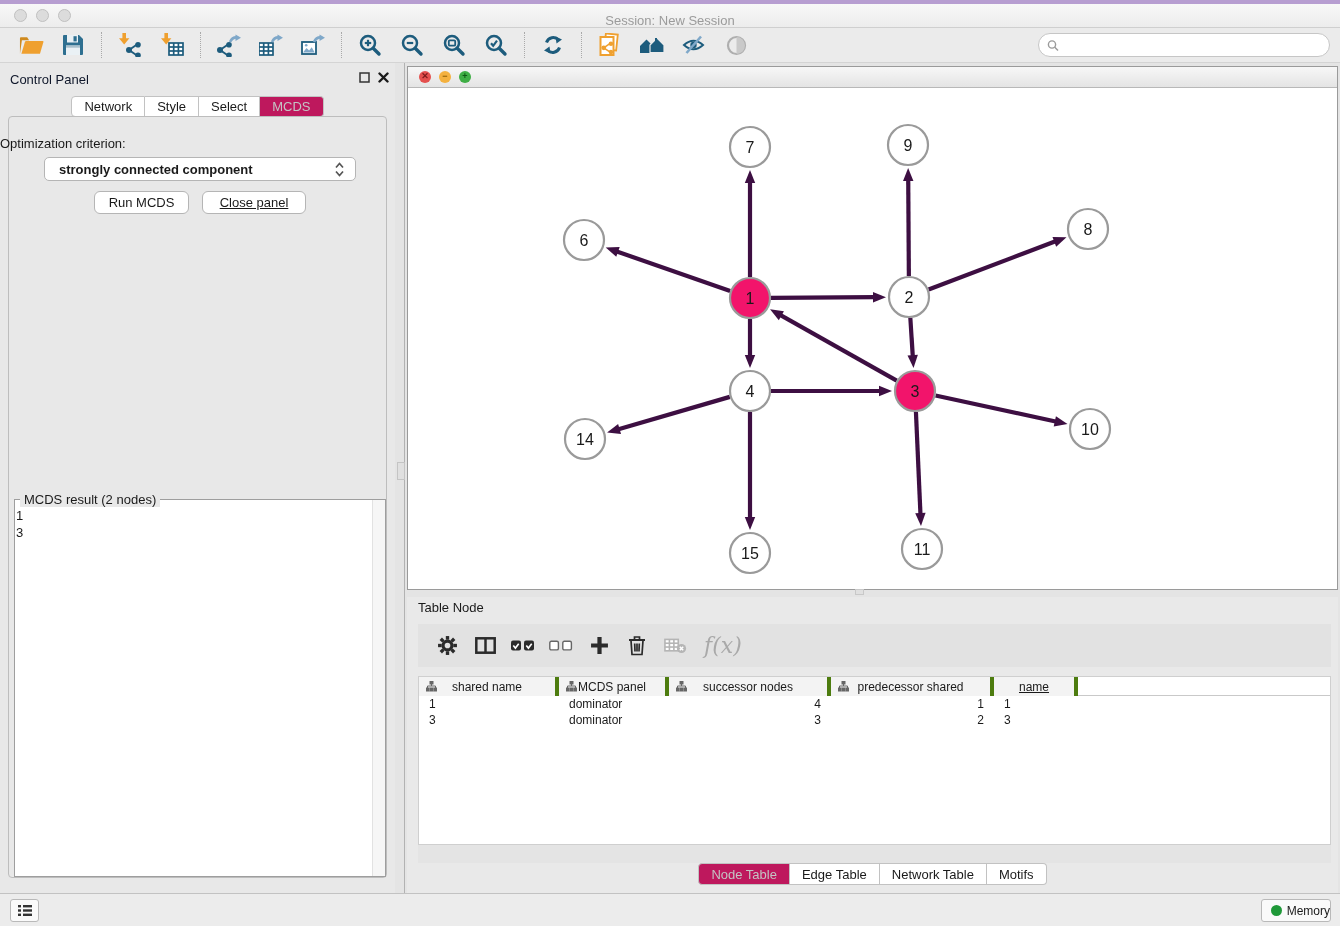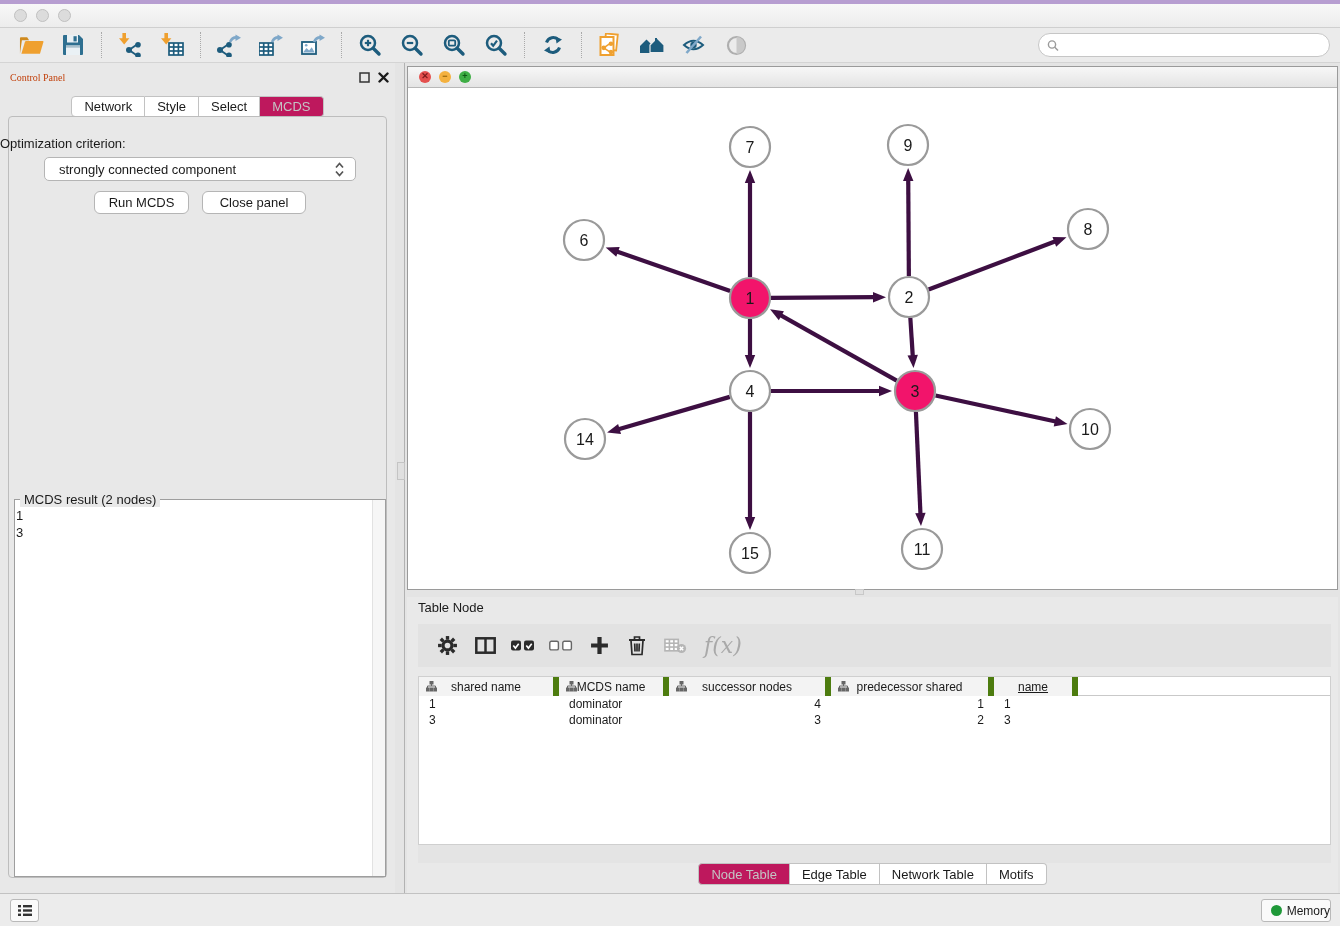--- a/index.html
+++ b/index.html
@@ -24,39 +24,39 @@
   .tsep { width:1px; height:26px; margin:0 7px; border-left:1px dotted #a9a9a9; }
   #toolbar-spacer { flex:1; }
   #search-box { width:292px; height:24px; background:#ffffff; border:1px solid #c6c6c6;
                 border-radius:12px; display:flex; align-items:center; padding:0 8px; }
   #search-input { border:none; outline:none; flex:1; font-size:12px; background:transparent;
                   font-family:"Liberation Sans",sans-serif; margin-left:5px; }
   .fx { font-family:"DejaVu Serif", serif; font-style:italic; font-size:22px; color:#a9a9a9; }
 
   
   #control-panel { left:0; top:63px; width:395px; height:830px; background:#e8e8e8; }
-  #cp-header { left:10px; top:9px; font-size:10px; color:#c2410c;font-family:Liberation Serif, serif; }
+  #cp-header { left:10px; top:9px; font-size:13px; color:#0f172a; }
   .panel-btns { display:flex; gap:8px; align-items:center; }
   #cp-tabs { top:33px; left:0; width:395px; display:flex; justify-content:center; }
   .tab { height:21px; line-height:20px; text-align:center; background:#ffffff;
          border:1px solid #c2c2c2; border-left:none; font-size:13px; cursor:pointer; padding:0 12px; }
   .tab:first-child { border-left:1px solid #c2c2c2; border-radius:4px 0 0 4px; }
   .tab:last-child  { border-radius:0 4px 4px 0; }
   .tab.selected { background:#be185d; color:#c4c4c4; }
   #cp-content { left:8px; top:53px; width:379px; height:762px; border:1px solid #bdbdbd;
                 border-radius:4px; background:#e8e8e8; }
   #opt-label { top:73px; left:0; width:395px; font-size:13px; }
   #criterion { left:44px; top:94px; width:312px; height:24px; background:#ffffff;
                border:1px solid #b5b5b5; border-radius:5px; display:flex; align-items:center;
-               padding:0 10px 0 14px; cursor:pointer; }
+               padding:0 10px 0 14px; cursor:pointer;font-weight:bold; }
   #criterion span { flex:1; font-size:13px; }
   .pushbtn { height:23px; background:#ffffff; border:1px solid #b5b5b5; border-radius:6px;
              font-size:13px; text-align:center; line-height:21px; cursor:pointer; }
   #run-btn   { left:94px;  top:128px; width:95px; }
-  #close-btn { left:202px; top:128px; width:104px; }
+  #close-btn { left:202px; top:128px; width:104px;text-decoration:underline; }
   #result-group { left:14px; top:436px; width:372px; height:378px; border:1px solid #9e9e9e;
                   background:#ffffff; }
   #result-label { left:20px; top:429px; background:#e8e8e8; padding:0 4px; font-size:13px; }
   #result-lines { left:16px; top:444px; width:352px; }
   .result-line { font-size:13px; line-height:17px; }
   #result-scrollbar { top:437px; left:372px; width:13px; height:376px; background:#f6f6f6;
                       border-left:1px solid #e2e2e2; }
 
   
   #v-splitter { left:404px; top:63px; width:1px; height:830px; background:#b2b2b2; }
@@ -78,21 +78,21 @@
   
   #table-panel { left:407px; top:597px; width:931px; height:296px; background:#e9e9e9; }
   #tp-header { left:11px; top:3px; font-size:13px; }
   #tp-toolbar { left:11px; top:27px; width:913px; height:43px; background:#e2e2e2;
                 display:flex; align-items:center; padding:0 10px; }
   .tp-btn { display:inline-flex; align-items:center; justify-content:center;
             width:30px; height:30px; margin:0 4px; cursor:pointer; }
   #node-table { left:11px; top:79px; width:913px; height:169px; background:#ffffff;
                 border:1px solid #cfcfcf; overflow:hidden; }
   #table-header { display:flex; height:19px; border-bottom:1px solid #c9c9c9; }
-  .th { position:relative; background:#f3f3f3; border-right:6px solid #4d7c0f; height:19px;
+  .th { position:relative; background:#f3f3f3; border-right:4px solid #4d7c0f; height:19px;
         display:flex; align-items:center; justify-content:center; font-size:12px; cursor:pointer; }
   .th .hier { position:absolute; left:7px; top:4px; }
   .tr { display:flex; height:16px; }
   .td { font-size:12px; line-height:16px; padding:0 10px; white-space:nowrap; overflow:hidden; }
   #tp-footer { left:11px; top:248px; width:913px; height:18px; background:#e4e4e4; }
   #tp-tabs { left:0; top:266px; width:931px; display:flex; justify-content:center; }
   #tp-tabs .tab { height:22px; line-height:21px; }
 
   
   #status-bar { left:0; top:893px; width:1340px; height:33px; background:#ececec;
@@ -106,20 +106,21 @@
   #memory-dot { width:11px; height:11px; border-radius:50%; }
 </style>
 </head>
 <body>
 
 <div id="top-accent" class="abs"></div>
 <div id="titlebar" class="abs">
   <div class="traffic t-gray abs" style="left:14px"></div>
   <div class="traffic t-gray abs" style="left:36px"></div>
   <div class="traffic t-gray abs" style="left:58px"></div>
+  <div id="win-title" class="abs">Session: New Session</div>
 </div>
 
 <div id="toolbar" class="abs">
   <span id="toolbar-icons" style="display:flex;align-items:center">
       <span class="tbtn">
         <svg width="25" height="22" viewBox="0 0 26 22">
           <path d="M1 20 L1 4 Q1 3 2 3 L8.5 3 L10.5 6 L3 6 Z" fill="#cf8a1e"></path>
           <path d="M2.5 20 L6.2 7.6 Q6.5 6.8 7.4 6.8 L24.6 6.8 Q25.7 6.8 25.4 7.9 L21.8 20 Z" fill="#EFA02F"></path>
         </svg>
       </span>
@@ -527,21 +528,21 @@
               <rect x="4" y="0" width="3" height="3"></rect>
               <line x1="5.5" y1="3" x2="5.5" y2="5" fill="none"></line>
               <line x1="1.5" y1="5" x2="9.5" y2="5" fill="none"></line>
               <line x1="1.5" y1="5" x2="1.5" y2="7" fill="none"></line>
               <line x1="9.5" y1="5" x2="9.5" y2="7" fill="none"></line>
               <rect x="0" y="7" width="3" height="3"></rect>
               <rect x="4" y="7" width="3" height="3"></rect>
               <rect x="8" y="7" width="3" height="3"></rect>
             </g>
           </svg>
-          <span>MCDS name</span>
+          <span>MCDS panel</span>
         </div>
         <div class="th" style="width: 162px;">
           <svg class="hier" width="11" height="11">
             <g fill="#666" stroke="#666" stroke-width="1">
               <rect x="4" y="0" width="3" height="3"></rect>
               <line x1="5.5" y1="3" x2="5.5" y2="5" fill="none"></line>
               <line x1="1.5" y1="5" x2="9.5" y2="5" fill="none"></line>
               <line x1="1.5" y1="5" x2="1.5" y2="7" fill="none"></line>
               <line x1="9.5" y1="5" x2="9.5" y2="7" fill="none"></line>
               <rect x="0" y="7" width="3" height="3"></rect>

